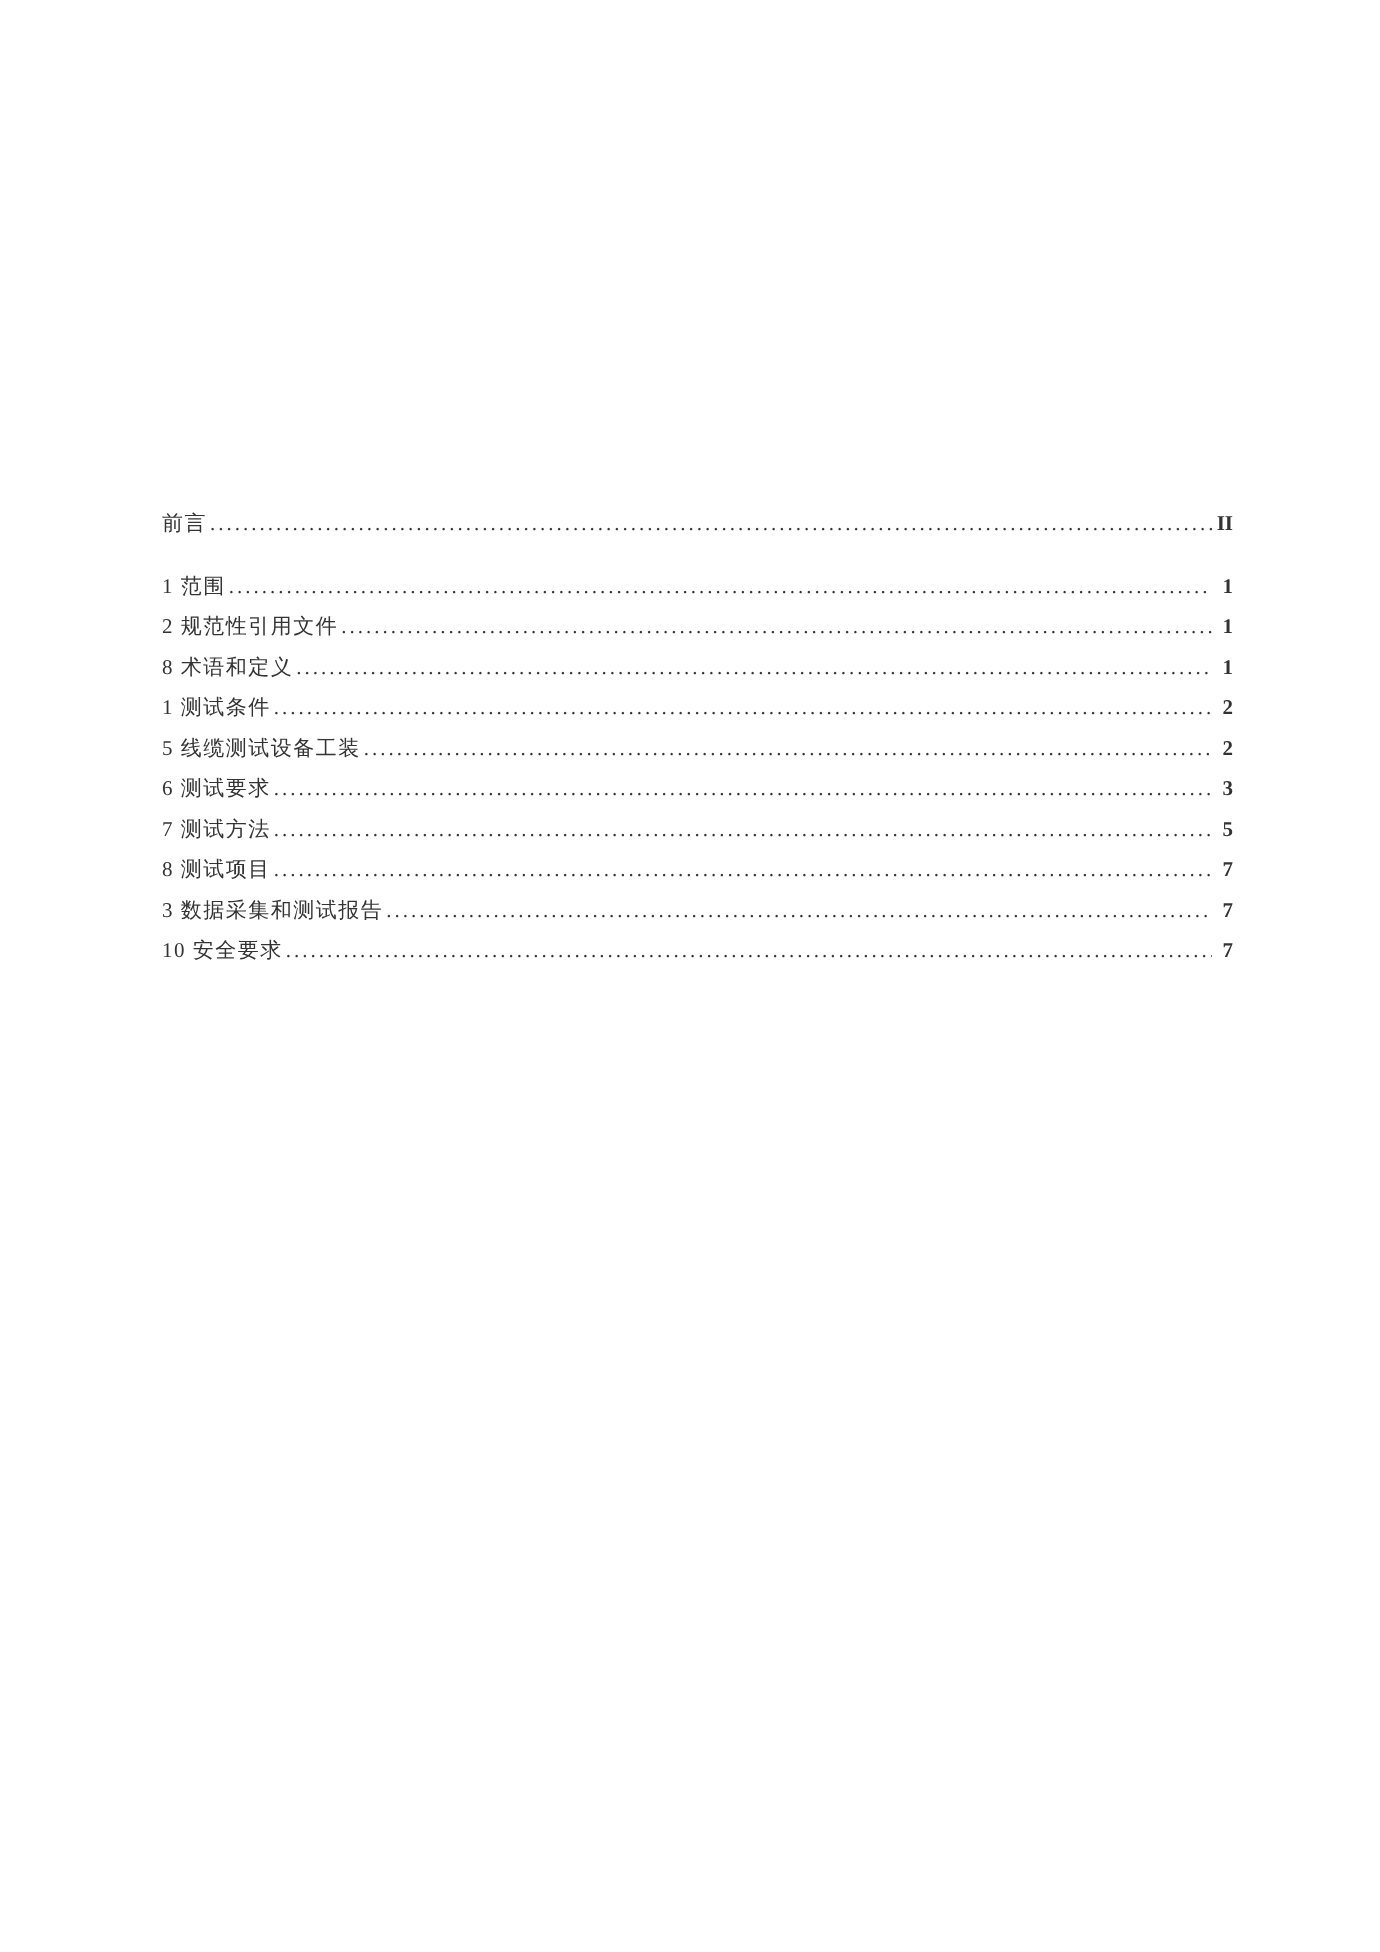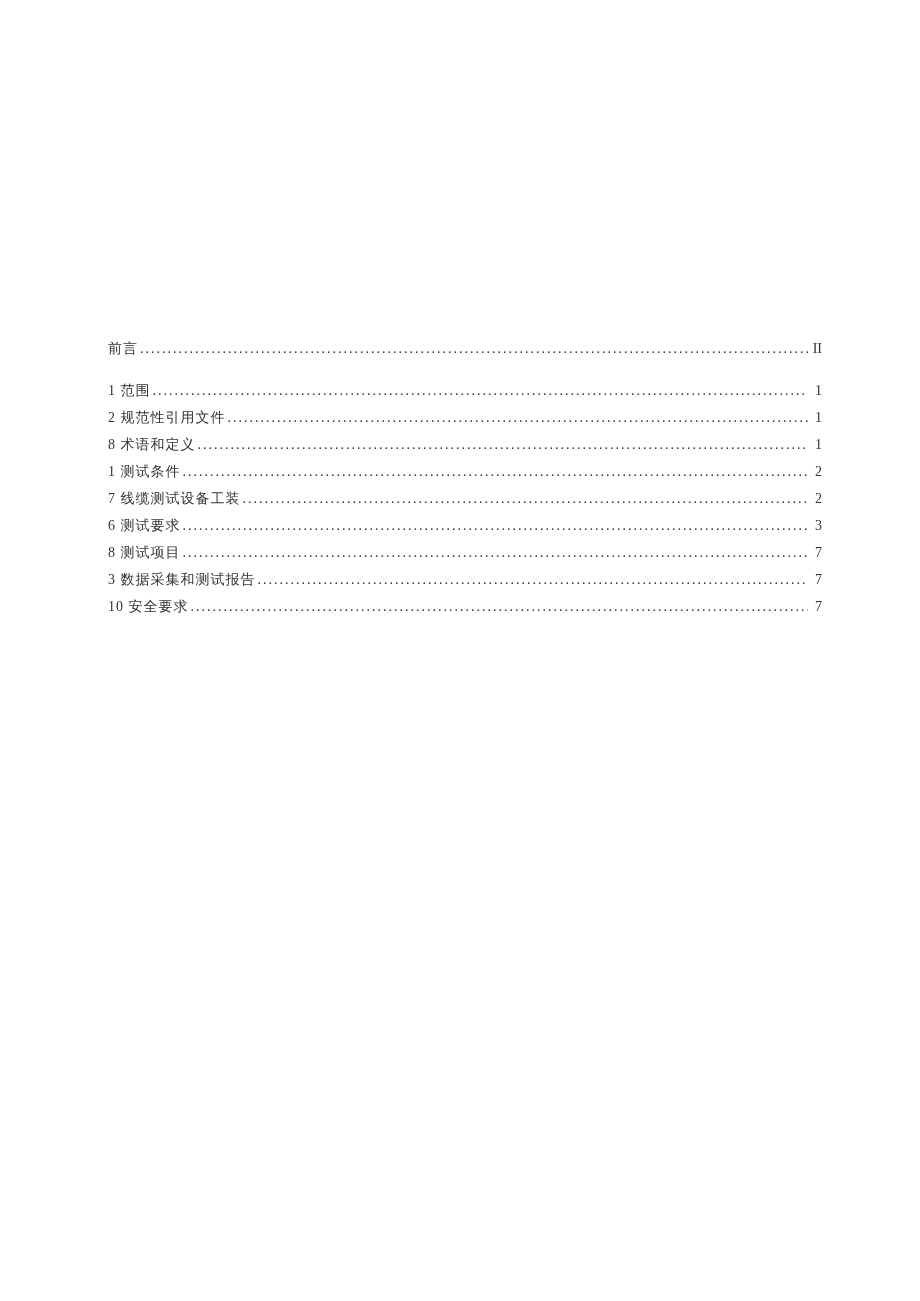--- a/index.html
+++ b/index.html
@@ -36,20 +36,21 @@
       color: #333333;
       margin: 0 2px;
     }
     .toc-dots::before {
       content: "....................................................................................................................................................................................................................";
     }
     .toc-page {
       flex-shrink: 0;
       text-align: right;
       min-width: 12px;
+      font-weight: bold;
     }
     .first-entry {
       margin-bottom: 24px;
       justify-content: flex-end;
     }
   </style>
 </head>
 <body>
 
 <div class="toc-container">
@@ -78,31 +79,36 @@
     <span class="toc-page">1</span>
   </div>
 
   <div class="toc-entry">
     <span class="toc-label">1 测试条件</span>
     <span class="toc-dots"></span>
     <span class="toc-page">2</span>
   </div>
 
   <div class="toc-entry">
-    <span class="toc-label">7 线缆测试设备工装</span>
+    <span class="toc-label">5 线缆测试设备工装</span>
     <span class="toc-dots"></span>
     <span class="toc-page">2</span>
   </div>
 
   <div class="toc-entry">
     <span class="toc-label">6 测试要求</span>
     <span class="toc-dots"></span>
     <span class="toc-page">3</span>
   </div>
 
+  <div class="toc-entry">
+    <span class="toc-label">7 测试方法</span>
+    <span class="toc-dots"></span>
+    <span class="toc-page">5</span>
+  </div>
 
   <div class="toc-entry">
     <span class="toc-label">8 测试项目</span>
     <span class="toc-dots"></span>
     <span class="toc-page">7</span>
   </div>
 
   <div class="toc-entry">
     <span class="toc-label">3 数据采集和测试报告</span>
     <span class="toc-dots"></span>

